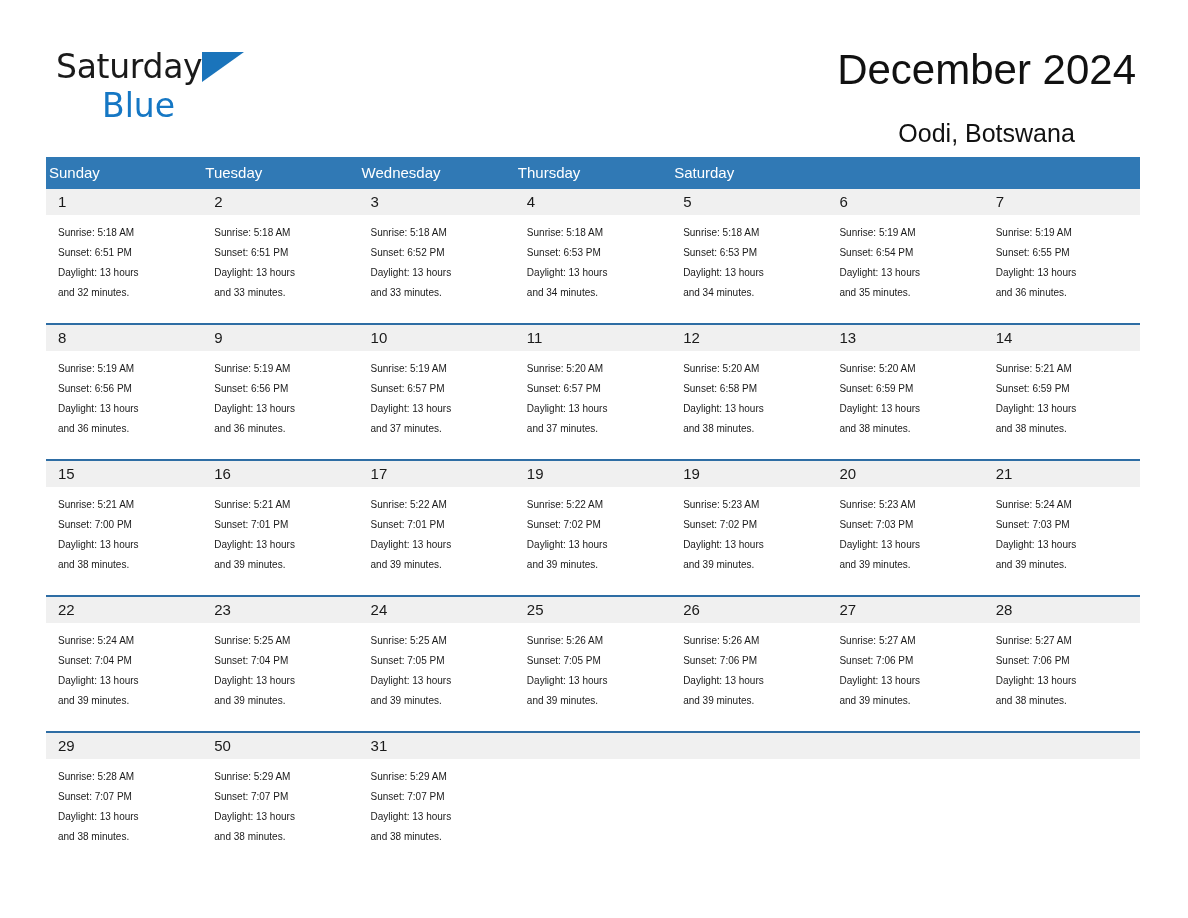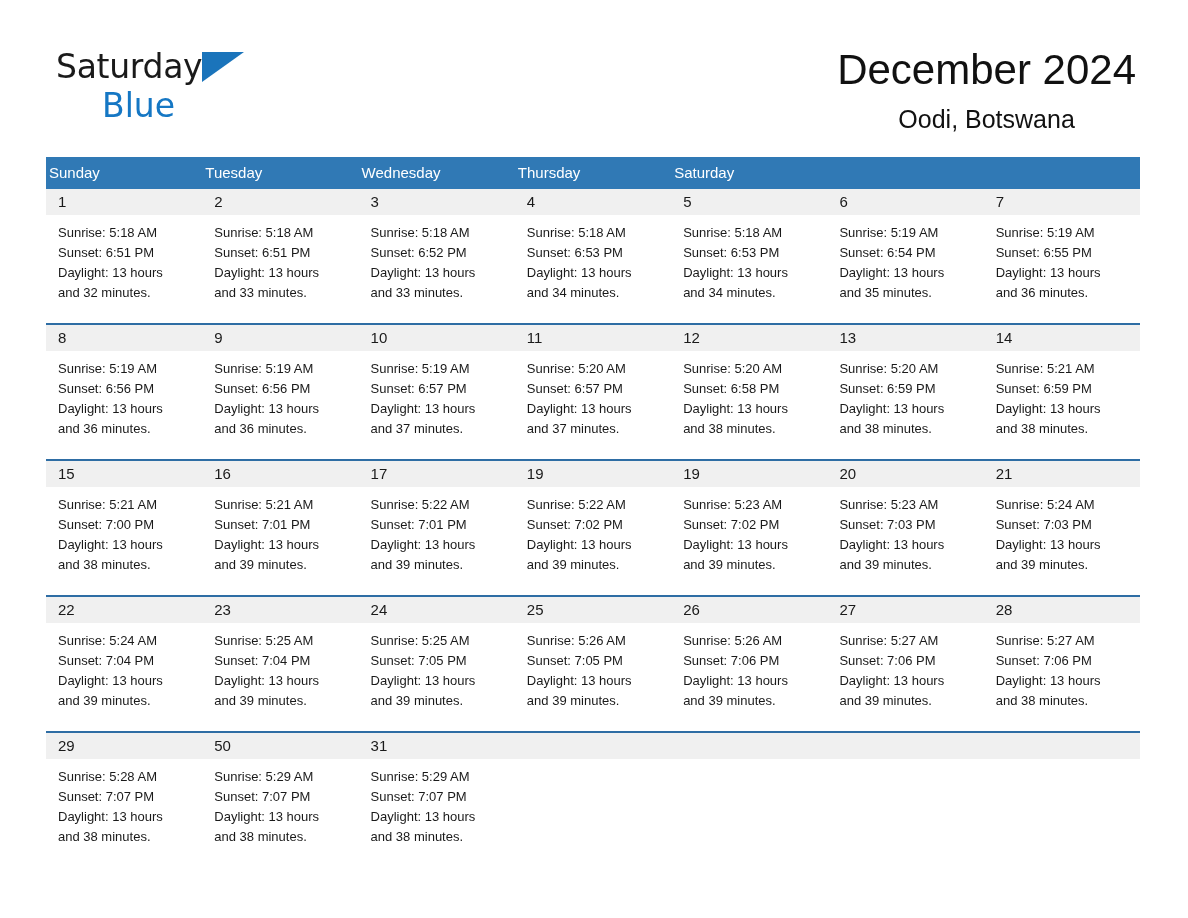--- a/index.html
+++ b/index.html
@@ -75,21 +75,21 @@
   .cal-title {
     font-size: 42px;
     color: #111111;
     line-height: 52px;
     white-space: nowrap;
   }
   .cal-location {
     font-size: 25px;
     color: #111111;
     line-height: 34px;
-    margin-top: 6px;
+    margin-top: 20px;
     white-space: nowrap;
   }
 
   
   .calendar {
     position: absolute;
     left: 46px;
     top: 157px;
     width: 1094px;
   }
@@ -134,21 +134,21 @@
 
   .info-band {
     display: grid;
     grid-template-columns: repeat(7, 1fr);
     background: #ffffff;
     height: 105px;
   }
   .info-cell {
     padding: 8px 10px 0 12px;
     box-sizing: border-box;
-    font-size: 13px;
+    font-size: 10px;
     line-height: 20px;
     color: #1a1a1a;
   }
   .info-line {
     white-space: nowrap;
   }
   .info-cell.empty {
     visibility: hidden;
   }
 </style>

